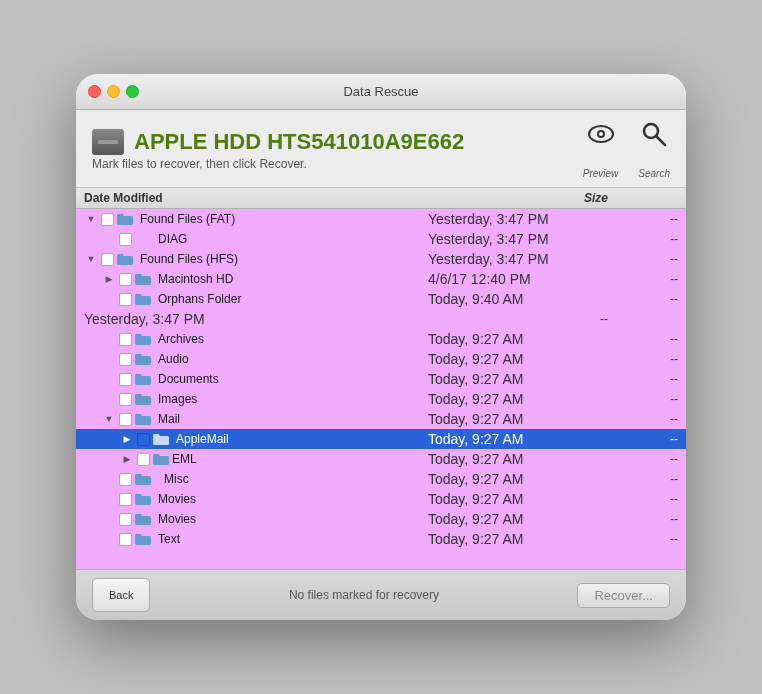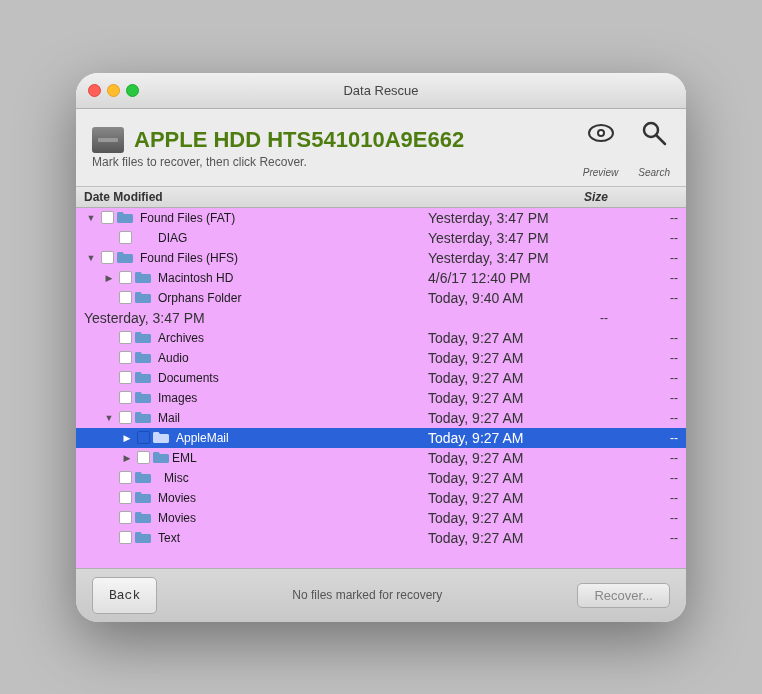--- a/index.html
+++ b/index.html
@@ -214,24 +214,23 @@
       padding: 8px 16px;
       display: flex;
       align-items: center;
       justify-content: space-between;
     }
     .back-button {
       background: linear-gradient(to bottom, #f5f5f5, #e0e0e0);
       border: 1px solid #aaa;
       border-radius: 5px;
       padding: 10px 16px;
-      font-size: 13px;
+      font-size: 11px;
       cursor: pointer;
       color: #333;
-      font-family: Liberation Mono, monospace;
     }
     .status-text {
       font-size: 12px;
       color: #555;
     }
     .recover-button {
       background: linear-gradient(to bottom, #f0f0f0, #d8d8d8);
       border: 1px solid #aaa;
       border-radius: 5px;
       padding: 4px 16px;

